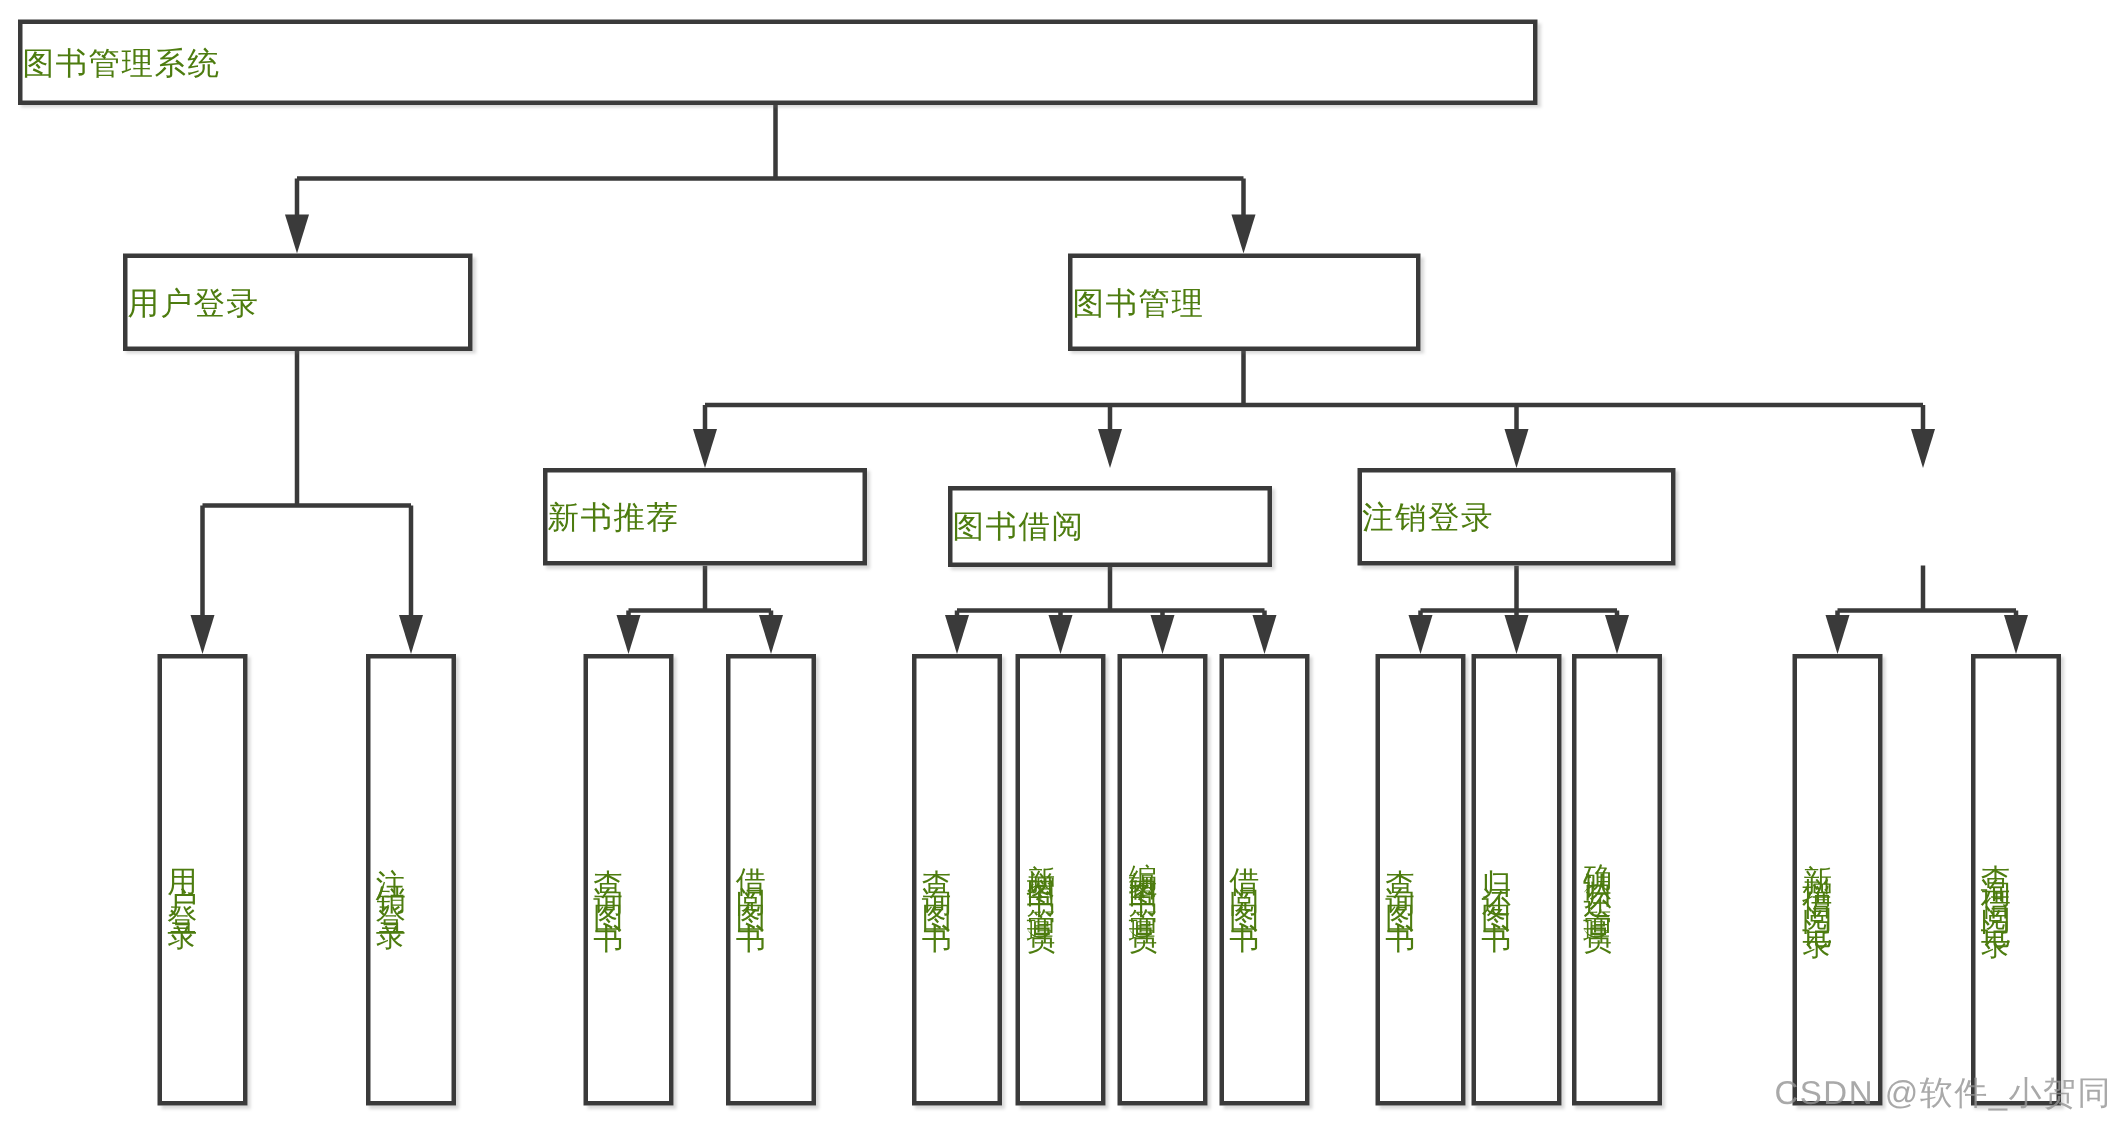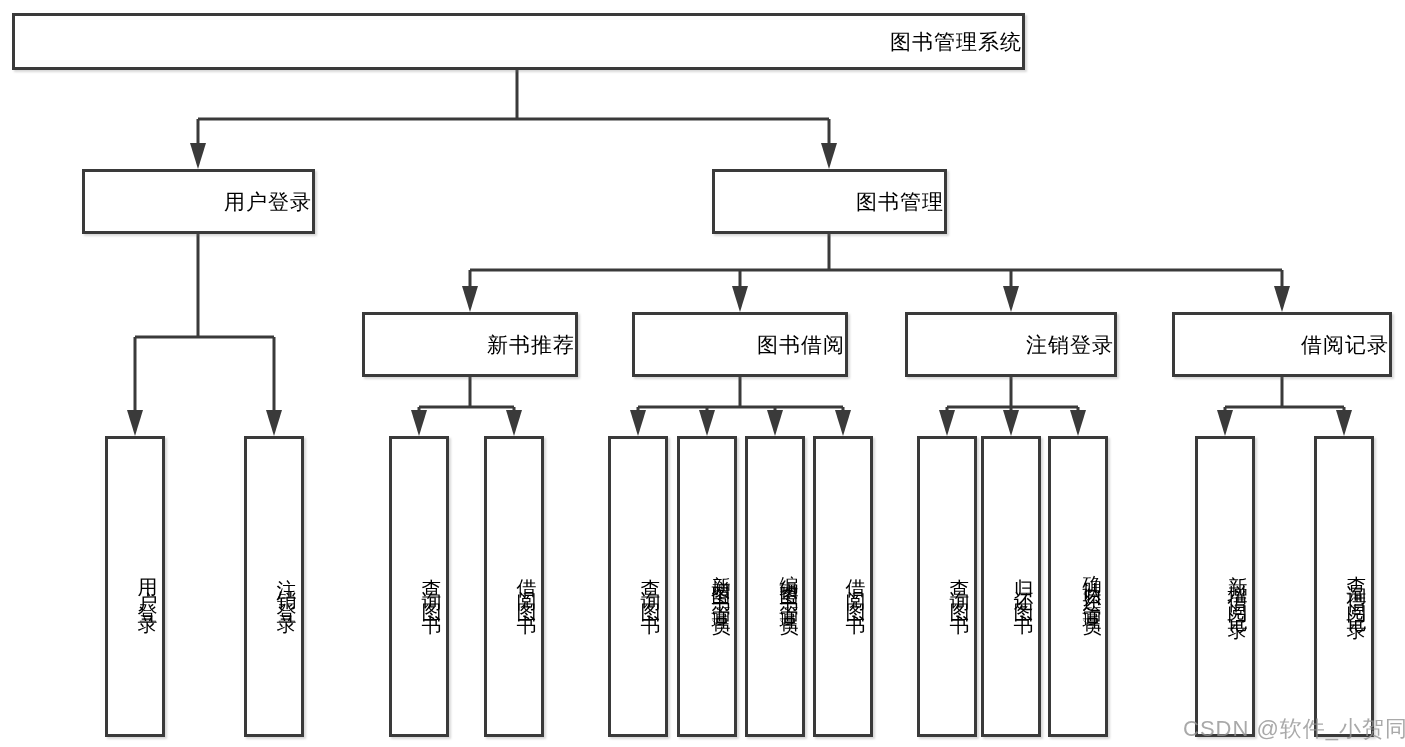--- a/index.html
+++ b/index.html
@@ -13,24 +13,24 @@
   .connectors{
     position:absolute;left:0;top:0;width:1405px;height:747px;
     pointer-events:none;
   }
   .node{
     position:absolute;
     box-sizing:border-box;
     background:#ffffff;
     border:3px solid #3a3a3a;
     box-shadow:2px 2px 2px rgba(120,120,120,0.28);
-    color:#000000;
+    color:#4d7c0f;
     display:flex;
     align-items:center;
-    justify-content:flex-end;
+    justify-content:flex-start;
     z-index:2;
   }
   .h-label{font-size:21px;letter-spacing:1px;white-space:nowrap;}
   .v-label{
     writing-mode:vertical-rl;
     text-orientation:mixed;
     white-space:nowrap;
     font-size:20px;
   }
   .v4{letter-spacing:12px;}
@@ -98,28 +98,25 @@
   <div class="node" style="left:82px;top:169px;width:233px;height:65px">
     <span class="h-label">用户登录</span>
   </div>
   <div class="node" style="left:712px;top:169px;width:235px;height:65px">
     <span class="h-label">图书管理</span>
   </div>
 
   <div class="node" style="left:362px;top:312px;width:216px;height:65px">
     <span class="h-label">新书推荐</span>
   </div>
-  <div class="node" style="left:632px;top:312px;width:216px;height:65px">
+  <div class="node" style="left:632px;top:324px;width:216px;height:54px">
     <span class="h-label">图书借阅</span>
   </div>
   <div class="node" style="left:905px;top:312px;width:212px;height:65px">
     <span class="h-label">注销登录</span>
-  </div>
-  <div class="node" style="left:1172px;top:312px;width:220px;height:65px">
-    <span class="h-label">借阅记录</span>
   </div>
 
   <div class="node" style="left:105px;top:436px;width:60px;height:301px">
     <span class="v-label v4">用户登录</span>
   </div>
   <div class="node" style="left:244px;top:436px;width:60px;height:301px">
     <span class="v-label v4">注销登录</span>
   </div>
 
   <div class="node" style="left:389px;top:436px;width:60px;height:301px">

